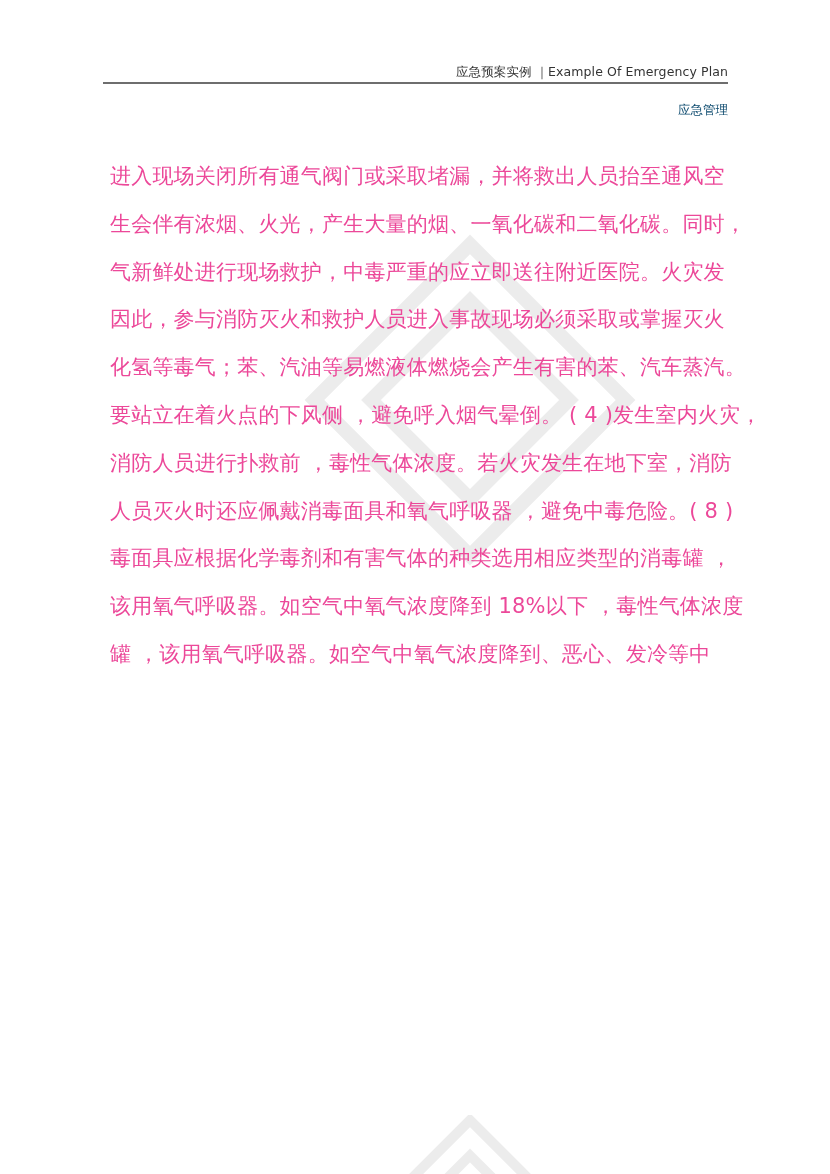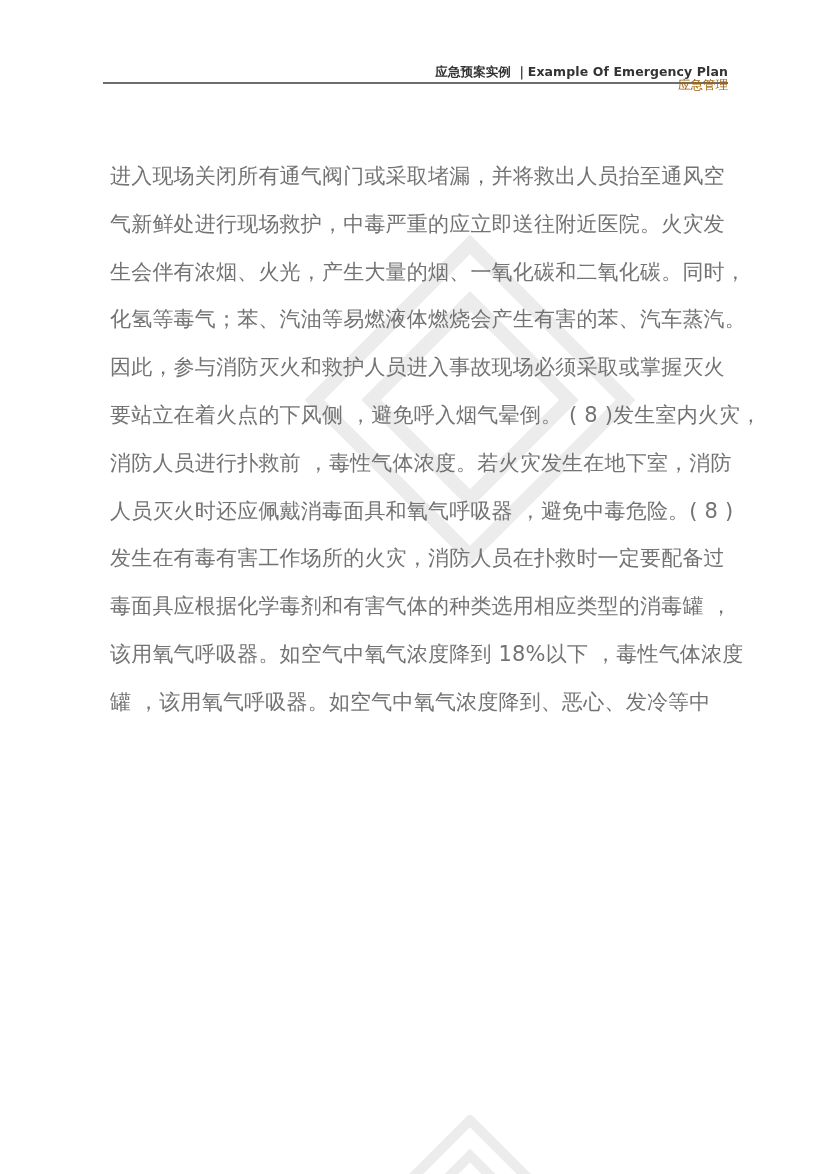--- a/index.html
+++ b/index.html
@@ -22,50 +22,49 @@
       width: 625px;
     }
     .header-title {
       position: absolute;
       right: 0;
       top: 64px;
       font-size: 12.5px;
       color: #333333;
       white-space: nowrap;
       letter-spacing: 0.1px;
-      font-weight: bold;
     }
     .header-rule {
       position: absolute;
       left: 0;
       top: 82px;
       width: 625px;
       height: 2px;
       background: #6e6e6e;
     }
     .header-sub {
       position: absolute;
       right: 0;
-      top: 77px;
+      top: 102px;
       font-size: 12.5px;
-      color: #a16207;
+      color: #0c4a6e;
       white-space: nowrap;
     }
     .body-text {
       position: absolute;
       left: 110px;
       top: 153px;
       width: 630px;
     }
     .line {
       height: 47.8px;
       line-height: 47.8px;
       font-size: 21px;
       white-space: nowrap;
-      color: #737373;
+      color: #ec4899;
       letter-spacing: 0.2px;
     }
     .watermark {
       position: absolute;
       pointer-events: none;
       opacity: 0.07;
     }
   </style>
 </head>
 <body>
@@ -84,24 +83,23 @@
 </svg>
 <svg class="watermark" style="left:380px; top:1115px;" width="180" height="180" viewBox="0 0 180 180">
   <g transform="rotate(45 90 90)" fill="none" stroke="#000" stroke-width="10">
     <rect x="30" y="30" width="120" height="120"></rect>
     <rect x="55" y="55" width="70" height="70"></rect>
   </g>
 </svg>
 
 <div class="body-text">
   <div class="line">进入现场关闭所有通气阀门或采取堵漏，并将救出人员抬至通风空</div>
+  <div class="line">生会伴有浓烟、火光，产生大量的烟、一氧化碳和二氧化碳。同时，</div>
   <div class="line">气新鲜处进行现场救护，中毒严重的应立即送往附近医院。火灾发</div>
-  <div class="line">生会伴有浓烟、火光，产生大量的烟、一氧化碳和二氧化碳。同时，</div>
+  <div class="line">因此，参与消防灭火和救护人员进入事故现场必须采取或掌握灭火</div>
   <div class="line">化氢等毒气；苯、汽油等易燃液体燃烧会产生有害的苯、汽车蒸汽。</div>
-  <div class="line">因此，参与消防灭火和救护人员进入事故现场必须采取或掌握灭火</div>
-  <div class="line">要站立在着火点的下风侧 ，避免呼入烟气晕倒。 ( 8 )发生室内火灾，</div>
+  <div class="line">要站立在着火点的下风侧 ，避免呼入烟气晕倒。 ( 4 )发生室内火灾，</div>
   <div class="line">消防人员进行扑救前 ，毒性气体浓度。若火灾发生在地下室，消防</div>
   <div class="line">人员灭火时还应佩戴消毒面具和氧气呼吸器 ，避免中毒危险。( 8 )</div>
-  <div class="line">发生在有毒有害工作场所的火灾，消防人员在扑救时一定要配备过</div>
   <div class="line">毒面具应根据化学毒剂和有害气体的种类选用相应类型的消毒罐 ，</div>
   <div class="line">该用氧气呼吸器。如空气中氧气浓度降到 18%以下 ，毒性气体浓度</div>
   <div class="line">罐 ，该用氧气呼吸器。如空气中氧气浓度降到、恶心、发冷等中</div>
 </div>
 
 </body></html>

